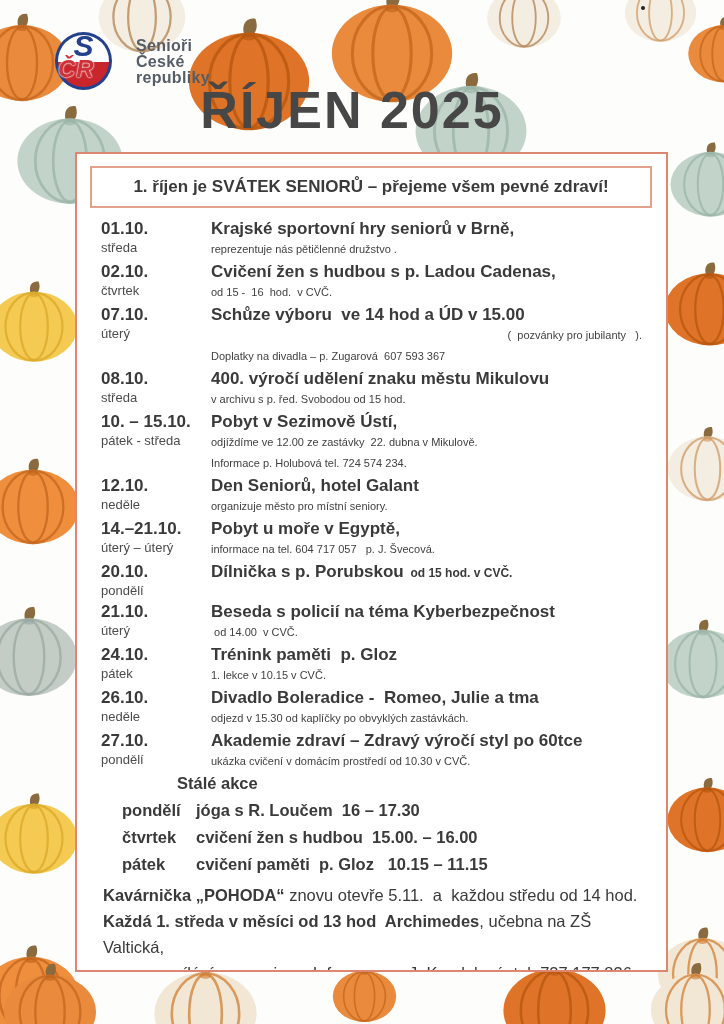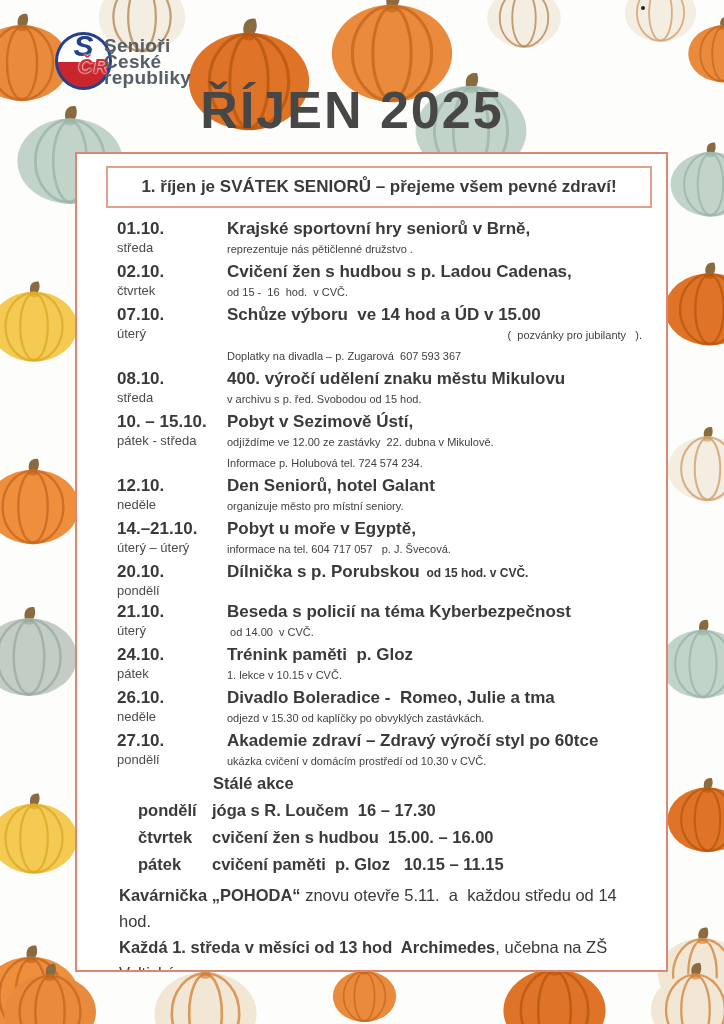--- a/index.html
+++ b/index.html
@@ -11,40 +11,40 @@
   }
   
   .decor{position:absolute;inset:0;z-index:0;}
   .pk{position:absolute;}
   .dot-artifact{position:absolute;left:641px;top:6px;width:4px;height:4px;border-radius:50%;background:#222;z-index:3;}
   
   .header{position:absolute;left:0;top:0;width:724px;z-index:2;}
   .logo{position:absolute;left:55px;top:32px;width:57px;height:58px;border:3px solid #24418e;border-radius:50%;
     background:linear-gradient(180deg,#ffffff 0 52%,#c8262c 52% 100%);box-sizing:border-box;}
   .logo .mono-top{position:absolute;left:0;right:0;top:-6px;text-align:center;font-size:30px;font-weight:bold;color:#24418e;font-style:italic;}
-  .logo .mono-bottom{position:absolute;left:0;right:0;top:20px;text-align:right;font-size:20px;font-weight:bold;color:#d03038;
+  .logo .mono-bottom{position:absolute;left:0;right:0;top:20px;text-align:left;font-size:24px;font-weight:bold;color:#d03038;
     text-shadow:0 0 2px #fff,0 0 2px #fff;font-style:italic;letter-spacing:1px;}
-  .logo-text{position:absolute;left:104px;top:38px;font-size:19px;font-weight:bold;color:#555e66;line-height:16px;letter-spacing:.3px;}
+  .logo-text{position:absolute;left:136px;top:38px;font-size:16px;font-weight:bold;color:#555e66;line-height:16px;letter-spacing:.3px;}
   .page-title{position:absolute;left:0;top:80px;width:704px;text-align:center;
     font-size:52px;font-weight:bold;color:#474747;letter-spacing:2px;}
   
   .sheet{position:absolute;left:75px;top:152px;width:593px;height:820px;box-sizing:border-box;
-    background:#ffffff;border:2px solid #dd8672;z-index:2;padding:10px 14px 0 40px;overflow:hidden;}
+    background:#ffffff;border:2px solid #dd8672;z-index:2;padding:10px 14px 0 24px;overflow:hidden;}
   .banner{border:2px solid #e3a18c;margin:2px 0 10px -11px;padding:9px 4px;text-align:center;
     font-size:17px;font-weight:bold;white-space:pre-wrap;}
   
   .event{display:grid;grid-template-columns:110px 1fr;margin-bottom:1px;}
   .edate{font-size:17px;font-weight:bold;line-height:21px;}
   .eday{font-size:13px;line-height:18px;color:#4b4b4b;}
   .etitle{font-size:17px;font-weight:bold;line-height:21px;white-space:pre-wrap;}
   .etitle .reg{font-weight:bold;font-size:12px;text-align:center;}
   .edetail{font-size:11px;line-height:21px;white-space:pre-wrap;color:#3f3f3f;}
   .edetail.right{text-align:right;padding-right:10px;}
   
-  .perm-heading{font-size:16.5px;font-weight:bold;margin:2px 0 4px 96px;}
+  .perm-heading{font-size:16.5px;font-weight:bold;margin:2px 0 4px 76px;}
   .perm{display:grid;grid-template-columns:74px 1fr;margin-left:21px;font-size:16.5px;font-weight:bold;line-height:27px;white-space:pre-wrap;}
   .notes{margin:4px 0 0 2px;}
   .note{font-size:16.5px;line-height:26px;white-space:pre-wrap;}
   .note b{font-weight:bold;}
   .note.indent{margin-left:55px;}
 </style>
 </head>
 <body>
 
 <svg width="0" height="0" style="position:absolute" aria-hidden="true">

